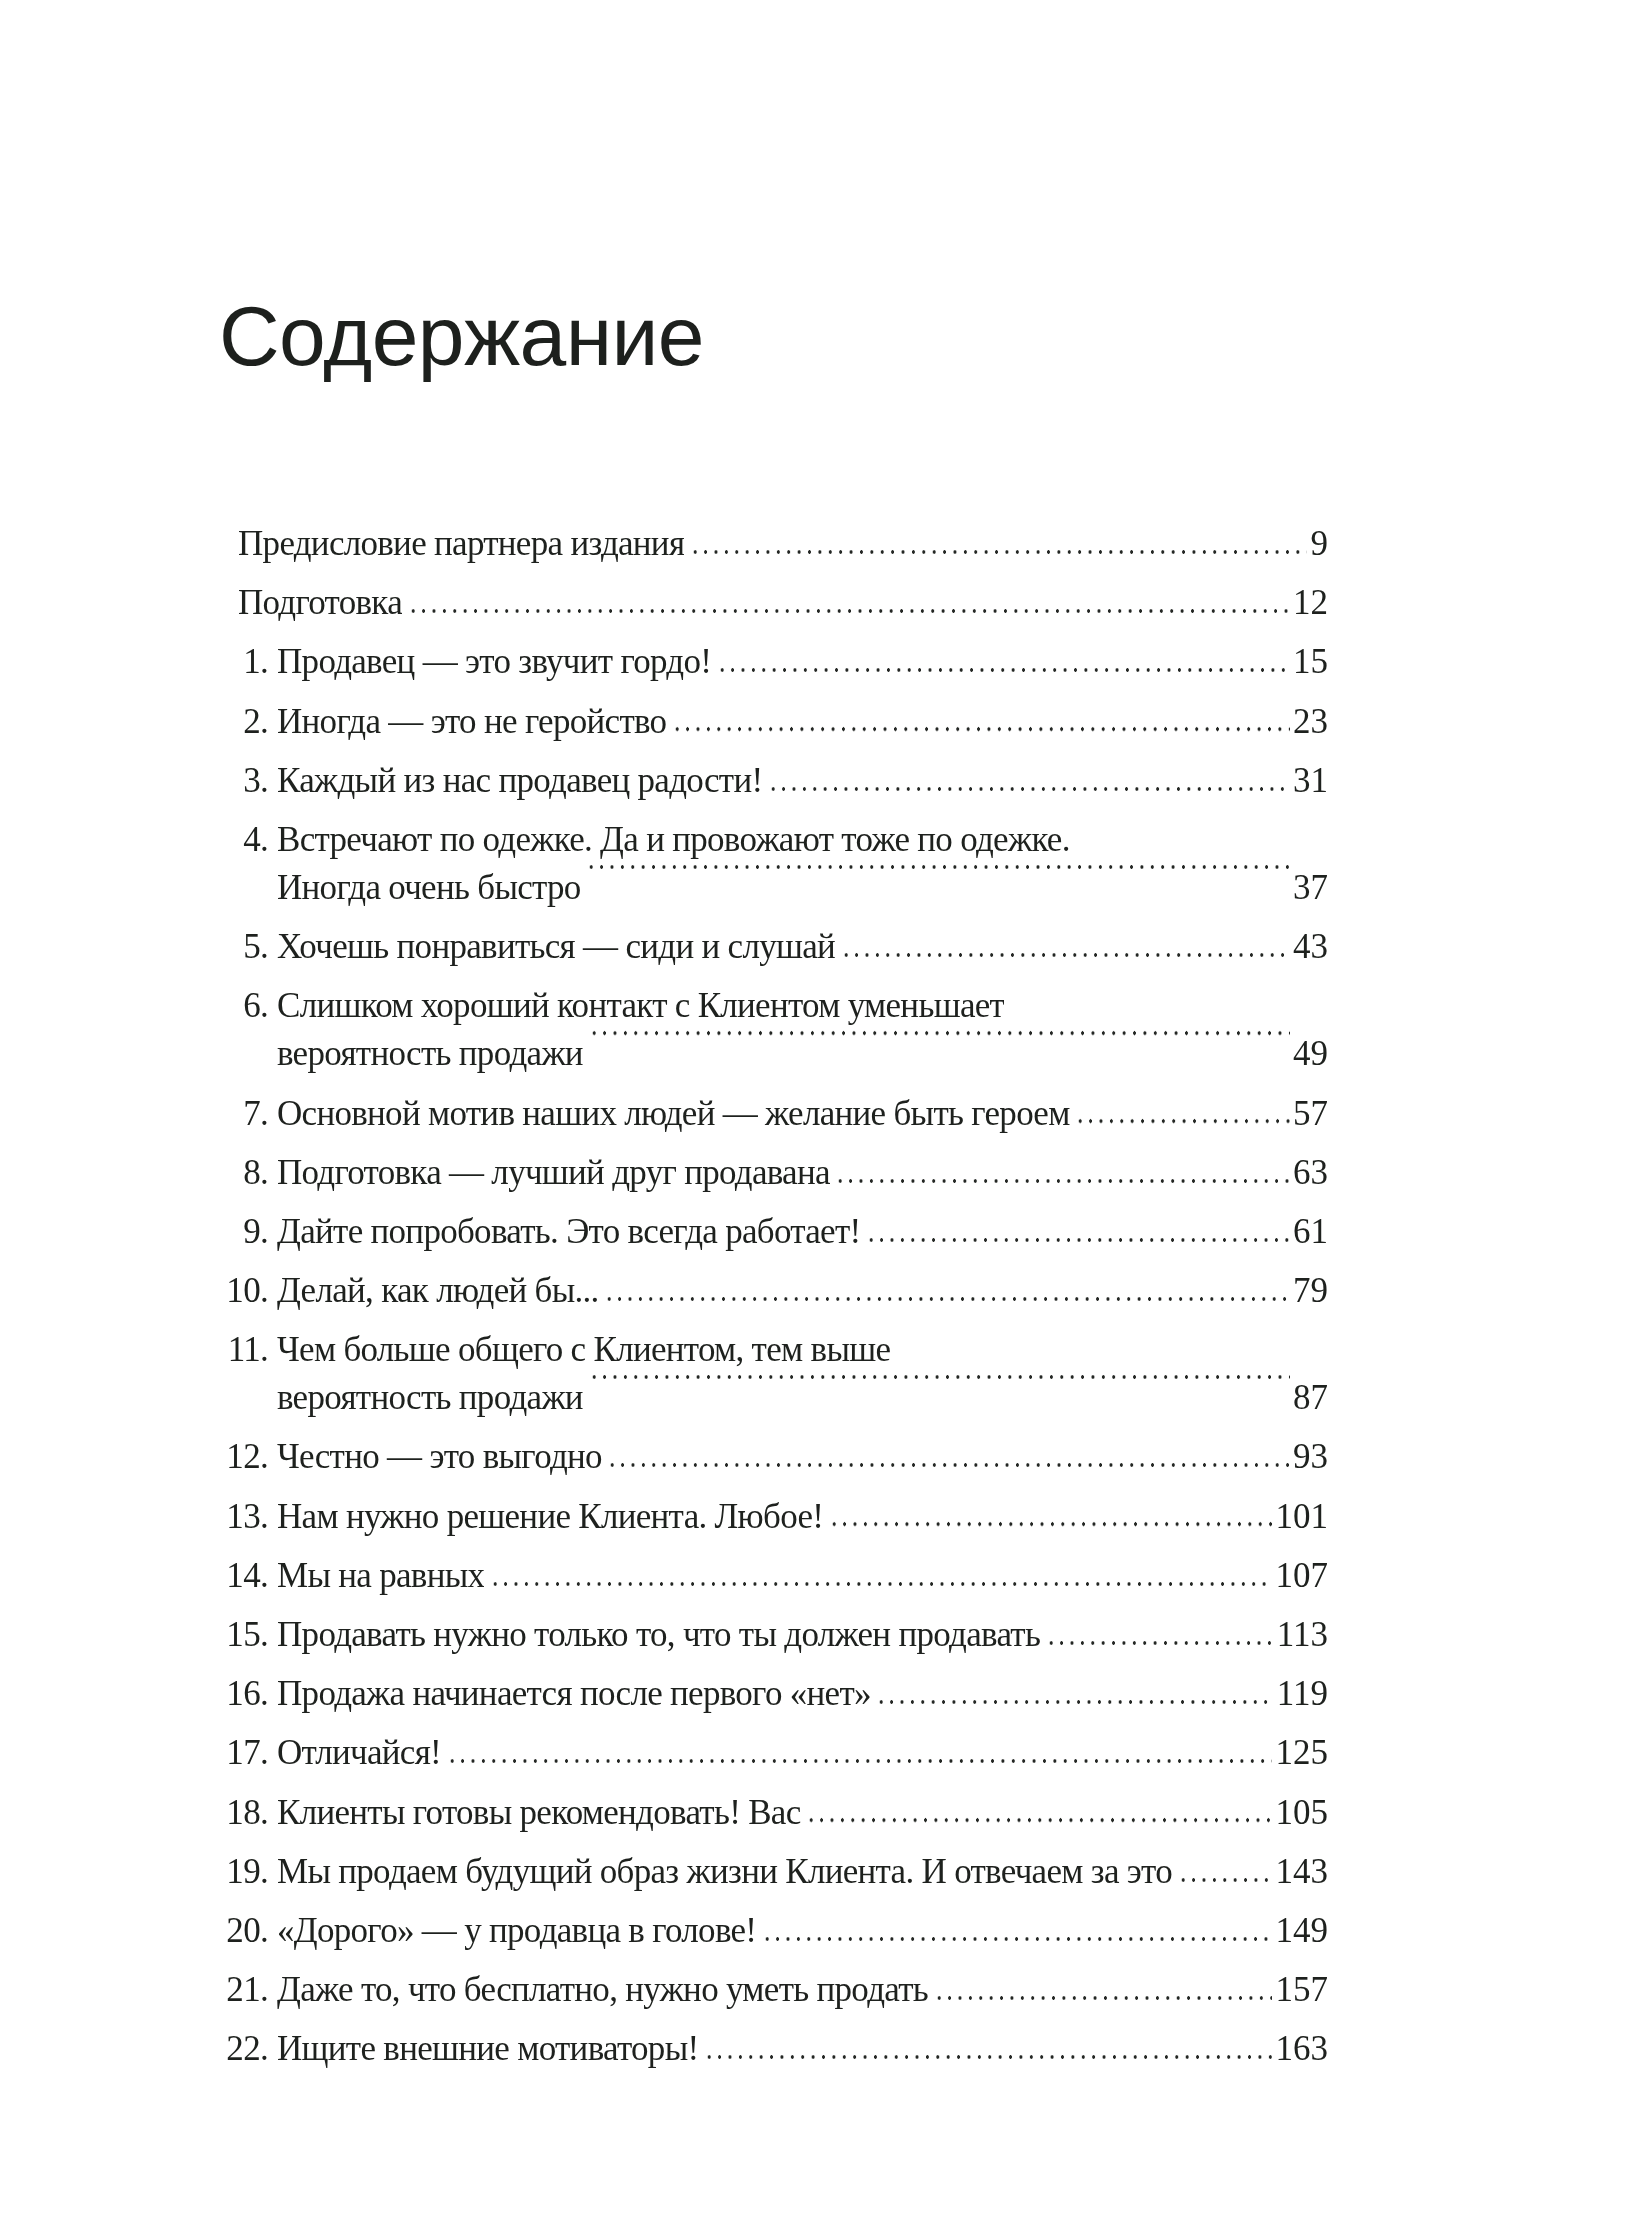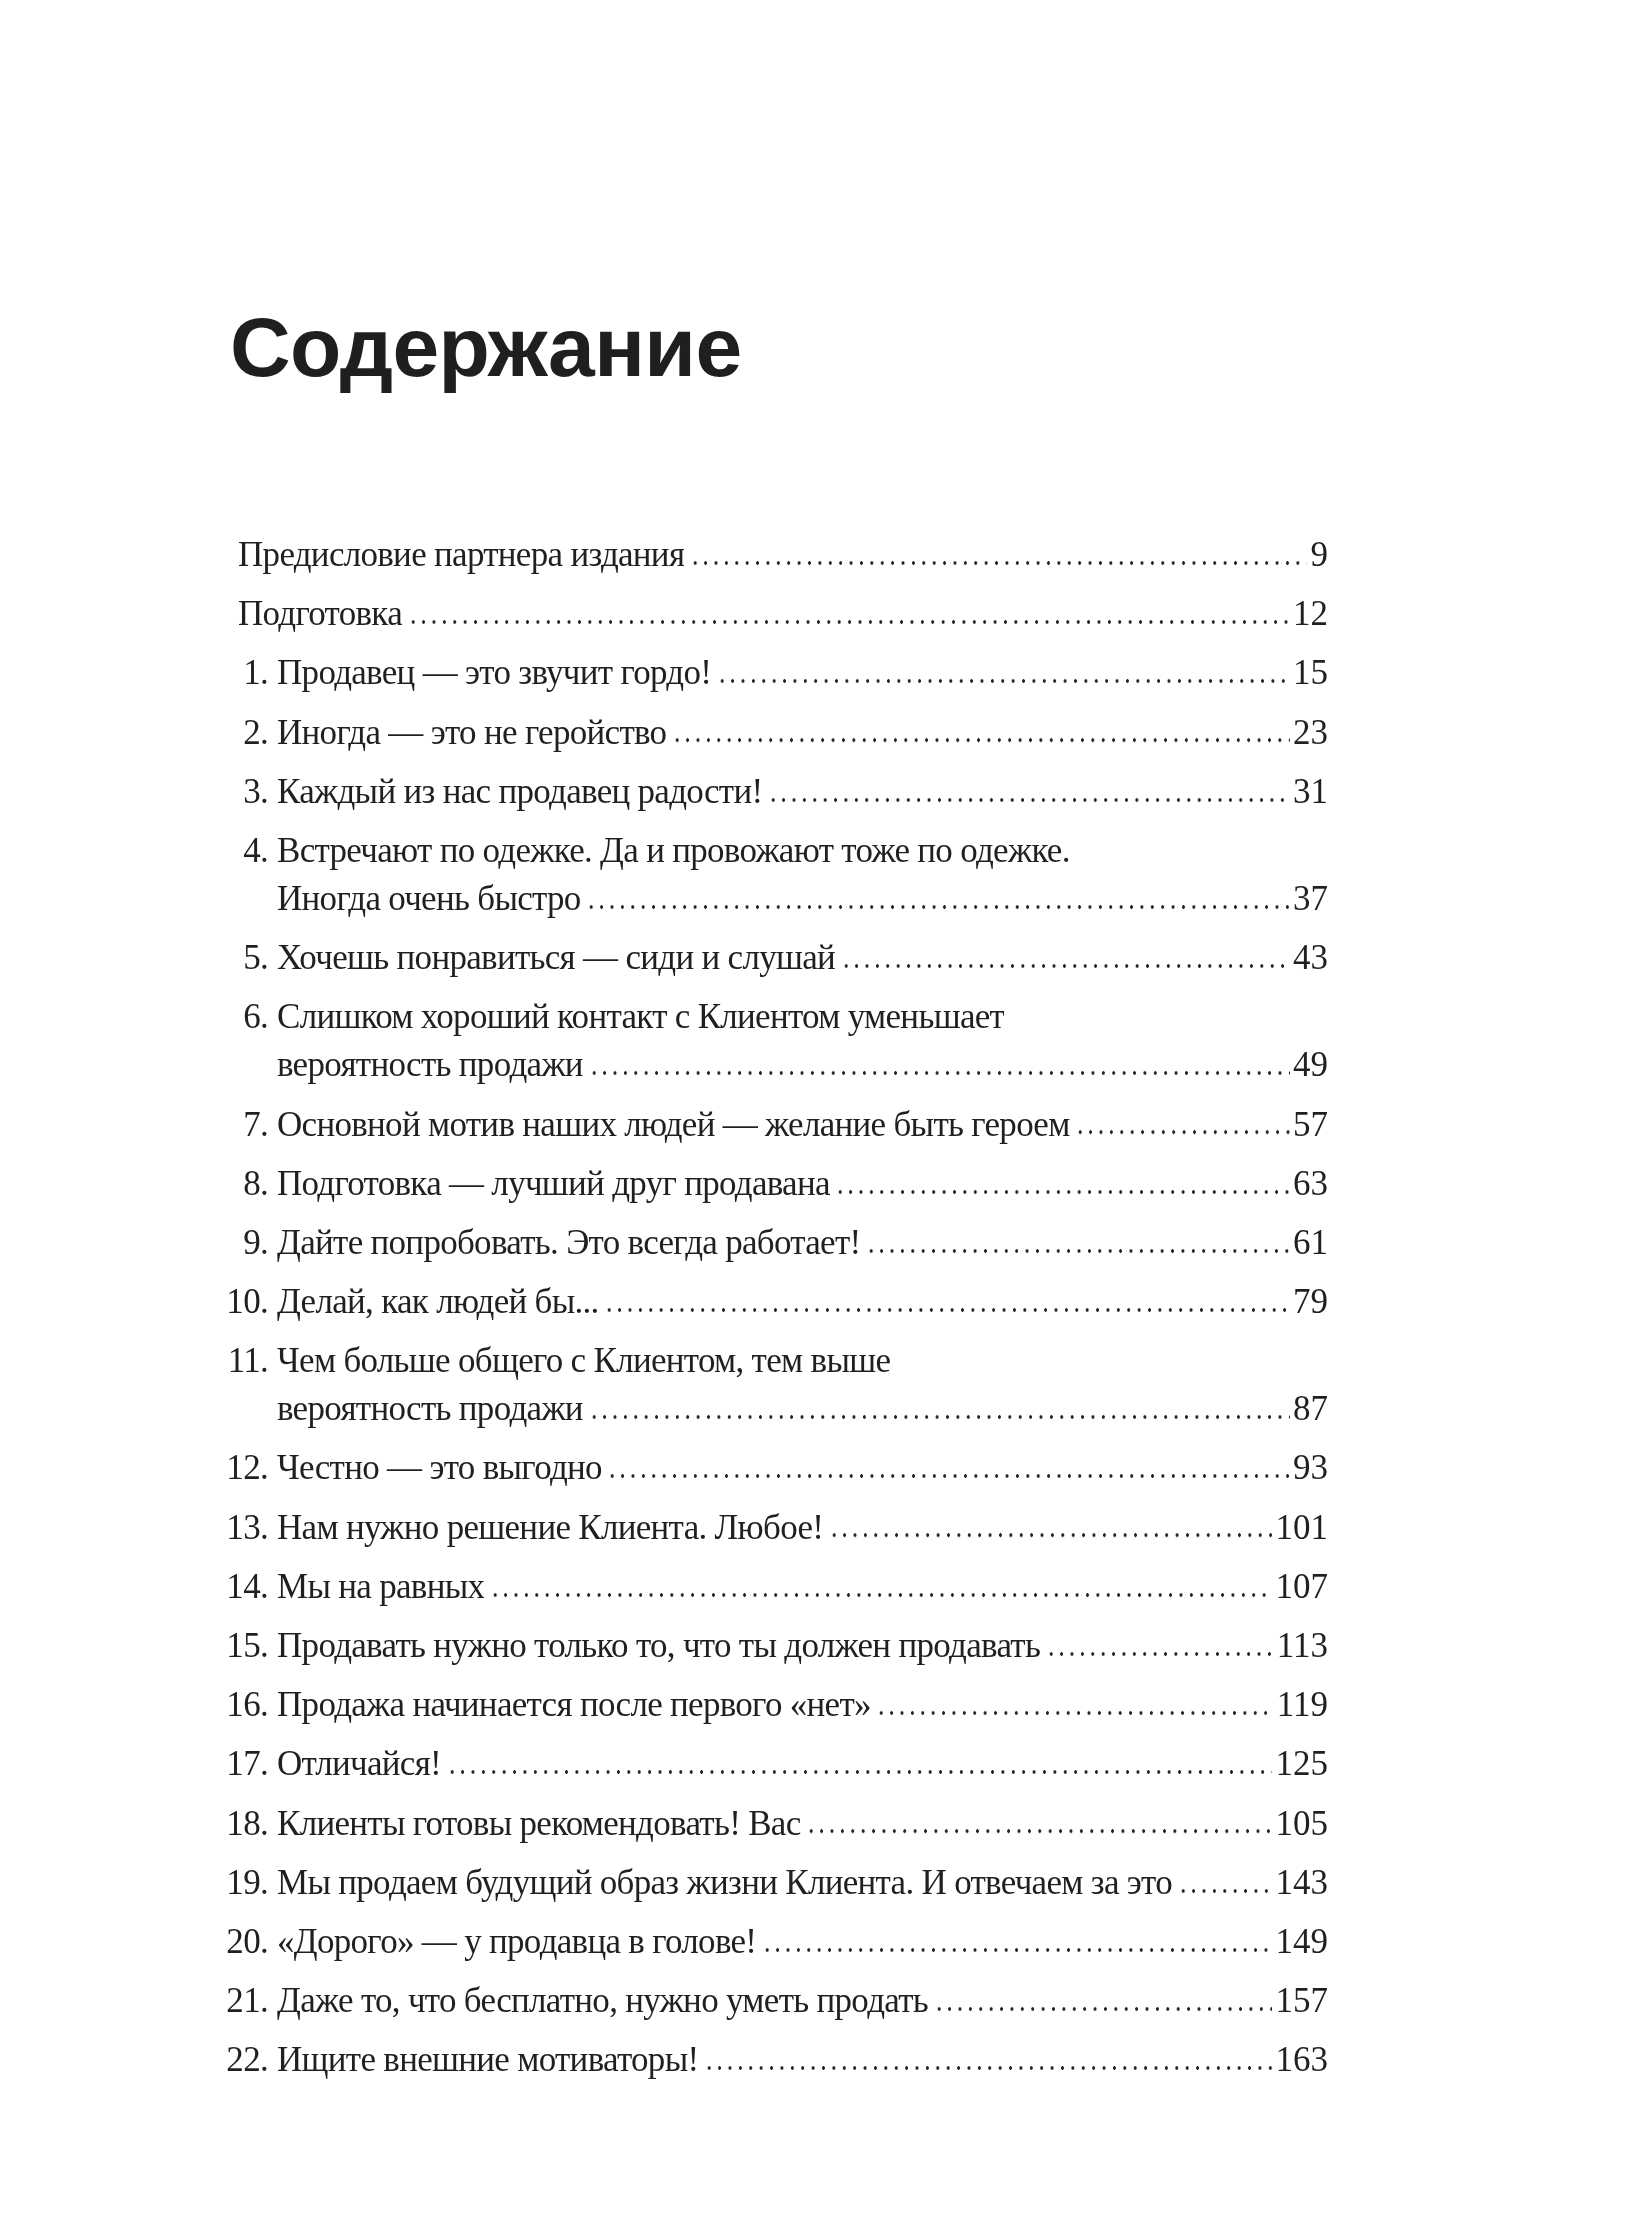--- a/index.html
+++ b/index.html
@@ -5,45 +5,45 @@
   html,body{margin:0;padding:0;background:#e8e8e8;}
   .page{
     position:relative;
     width:1645px;height:2239px;
     background:#ffffff;
     overflow:hidden;
     font-family:"Liberation Serif","DejaVu Serif",serif;
     color:#1e211e;
   }
   .title{
-    margin:13px;
+    margin:2px;
     padding:292px 0 0 217px;
     font-family:"Liberation Sans","DejaVu Sans",sans-serif;
-    font-weight:700;
+    font-weight:400;
     font-size:84px;
     line-height:84px;
     letter-spacing:-0.6px;
     color:#1d201d;
   }
   .toc{
     margin:142px 317px 0 222px;
     font-size:35px;
     line-height:48px;
     letter-spacing:-0.7px;
   }
   .entry{margin-bottom:11.2px;}
   .line{display:flex;align-items:baseline;}
   .num{
     flex:0 0 46px;
     text-align:right;
     margin-right:9px;
     white-space:nowrap;
   }
   .no-num .txt{margin-left:16px;}
-  .line2{padding-left:55px;}
+  .line2{padding-left:55px;align-items:center;}
   .txt{white-space:nowrap;flex:0 1 auto;overflow:hidden;}
   .leader{
     flex:1 1 auto;
     min-width:15.7px;
     height:6.2px;
     align-self:baseline;
     margin:0 3.4px 0 5.6px;
     background-image:radial-gradient(1.6px 2px at 50% 50%, #242724 92%, rgba(0,0,0,0) 100%);
     background-size:10.4px 6.2px;
     background-repeat:repeat-x;

